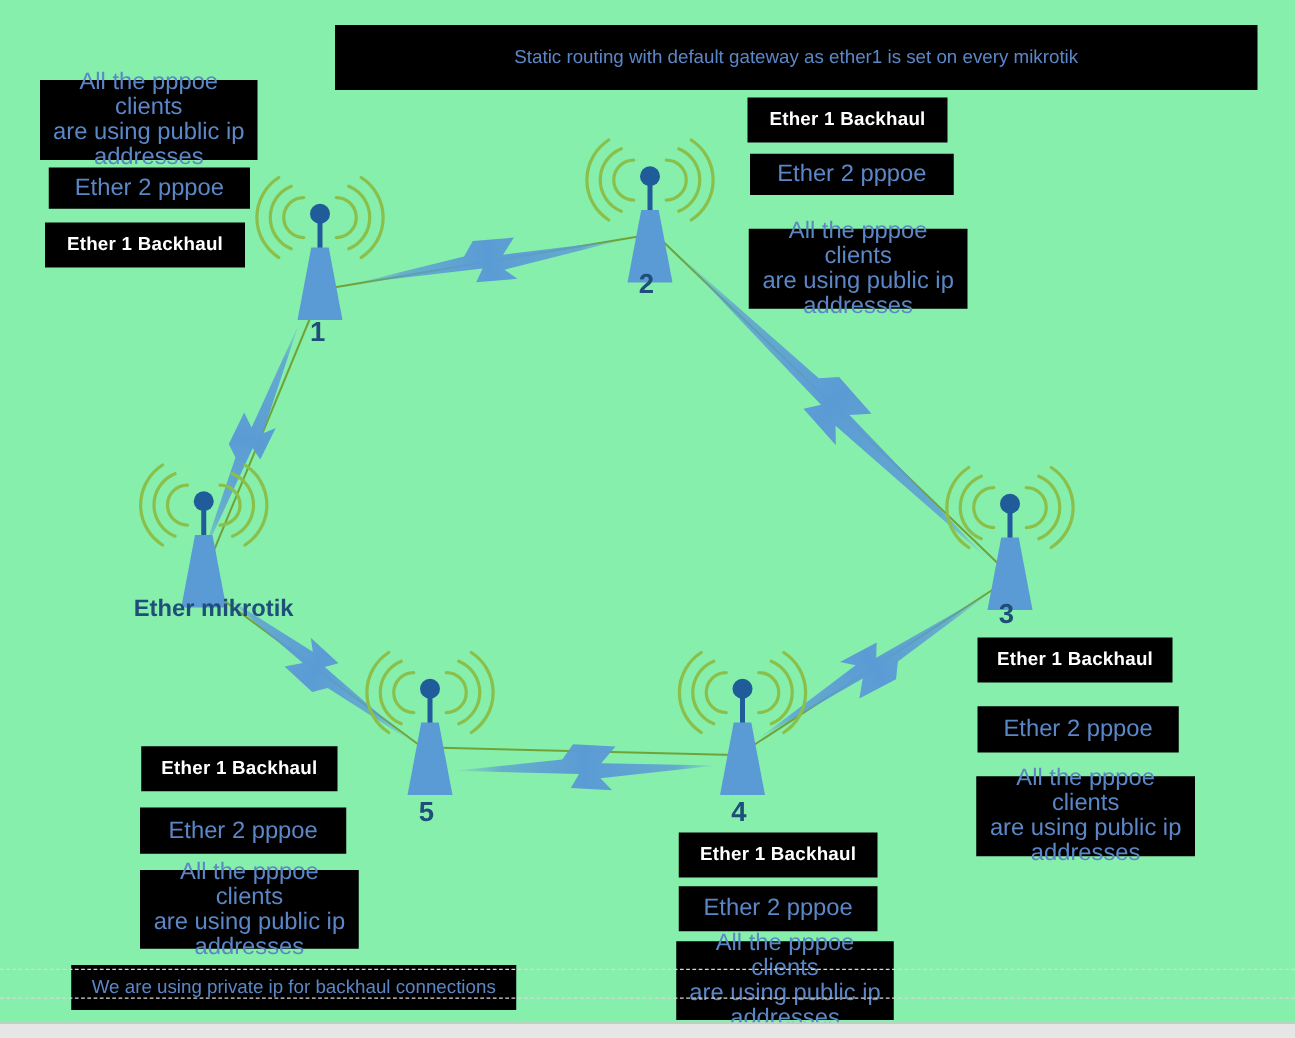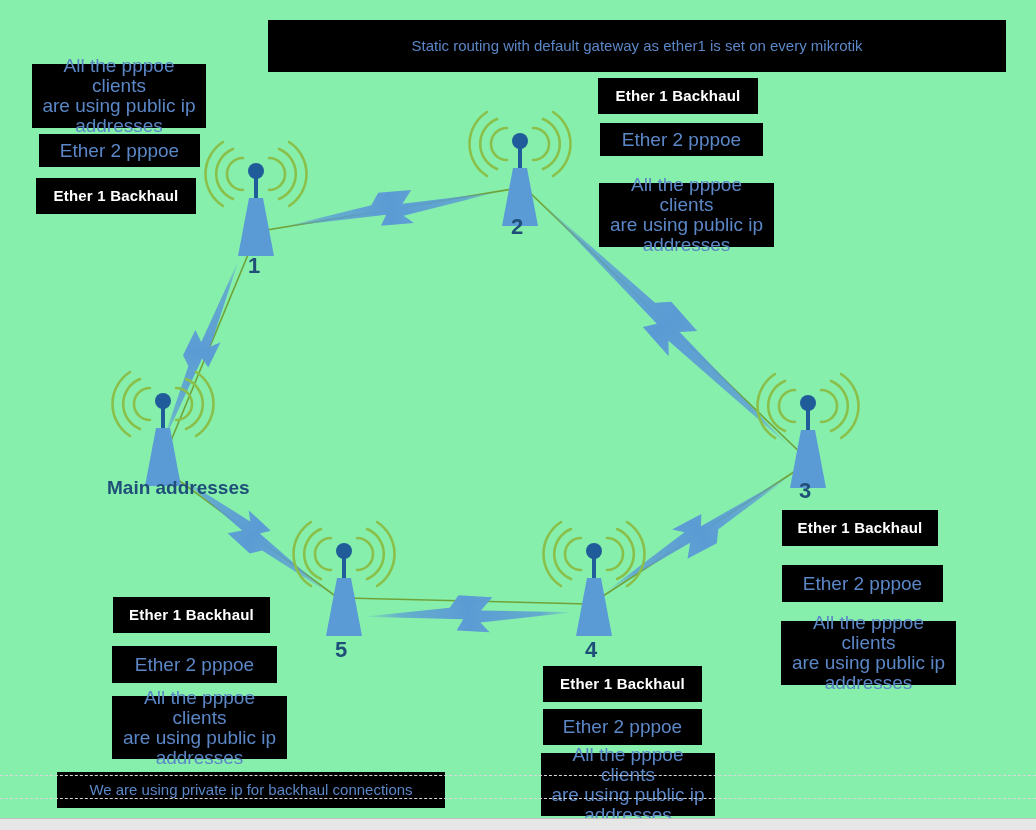--- a/index.html
+++ b/index.html
@@ -164,21 +164,21 @@
   <div class="lbl" style="left:541px; top:753px; width:174px; height:63px;">All the pppoe clients
 are using public ip
 addresses</div>
 
   <div class="lbl bold" style="left:113px; top:597px; width:157px; height:36px;">Ether 1 Backhaul</div>
   <div class="lbl" style="left:112px; top:646px; width:165px; height:37px;">Ether 2 pppoe</div>
   <div class="lbl" style="left:112px; top:696px; width:175px; height:63px;">All the pppoe clients
 are using public ip
 addresses</div>
 
-  <div class="lbl banner" style="left:57px; top:772px; width:388px; height:36px;">We are using private ip for backhaul connections</div>
+  <div class="lbl banner" style="left:57px; top:772px; width:356px; height:36px;">We are using private ip for backhaul connections</div>
 
   <div class="tower" style="left:204px; top:138px;">
     <svg width="104" height="130" viewBox="0 0 104 130">
       <g stroke="#8ac04a" stroke-width="2.6" fill="none" stroke-linecap="round">
         <path d="M 39 20 A 16 16 0 0 0 39 52"></path>
         <path d="M 65 20 A 16 16 0 0 1 65 52"></path>
         <path d="M 29 11 A 27 27 0 0 0 29 61"></path>
         <path d="M 75 11 A 27 27 0 0 1 75 61"></path>
         <path d="M 19 4 A 38 38 0 0 0 19 68"></path>
         <path d="M 85 4 A 38 38 0 0 1 85 68"></path>
@@ -266,20 +266,20 @@
         <path d="M 29 11 A 27 27 0 0 0 29 61"></path>
         <path d="M 75 11 A 27 27 0 0 1 75 61"></path>
         <path d="M 19 4 A 38 38 0 0 0 19 68"></path>
         <path d="M 85 4 A 38 38 0 0 1 85 68"></path>
       </g>
       <rect x="50" y="36" width="4" height="26" fill="#1f5c99"></rect>
       <circle cx="52" cy="33" r="8" fill="#1f5c99"></circle>
       <path d="M 45 60 L 59 60 L 70 118 L 34 118 Z" fill="#5b9bd5"></path>
     </svg>
   </div>
-  <div class="node-name" style="left:107px; top:477px;">Main addresses</div>
+  <div class="node-name" style="left:107px; top:477px;">Ether mikrotik</div>
 
   <div class="guide-line" style="left:0px; top:775px; width:1036px;"></div>
   <div class="guide-line" style="left:0px; top:798px; width:1036px;"></div>
 
   <div class="page-bottom-strip"></div>
 
 </div>
 
 </body></html>

